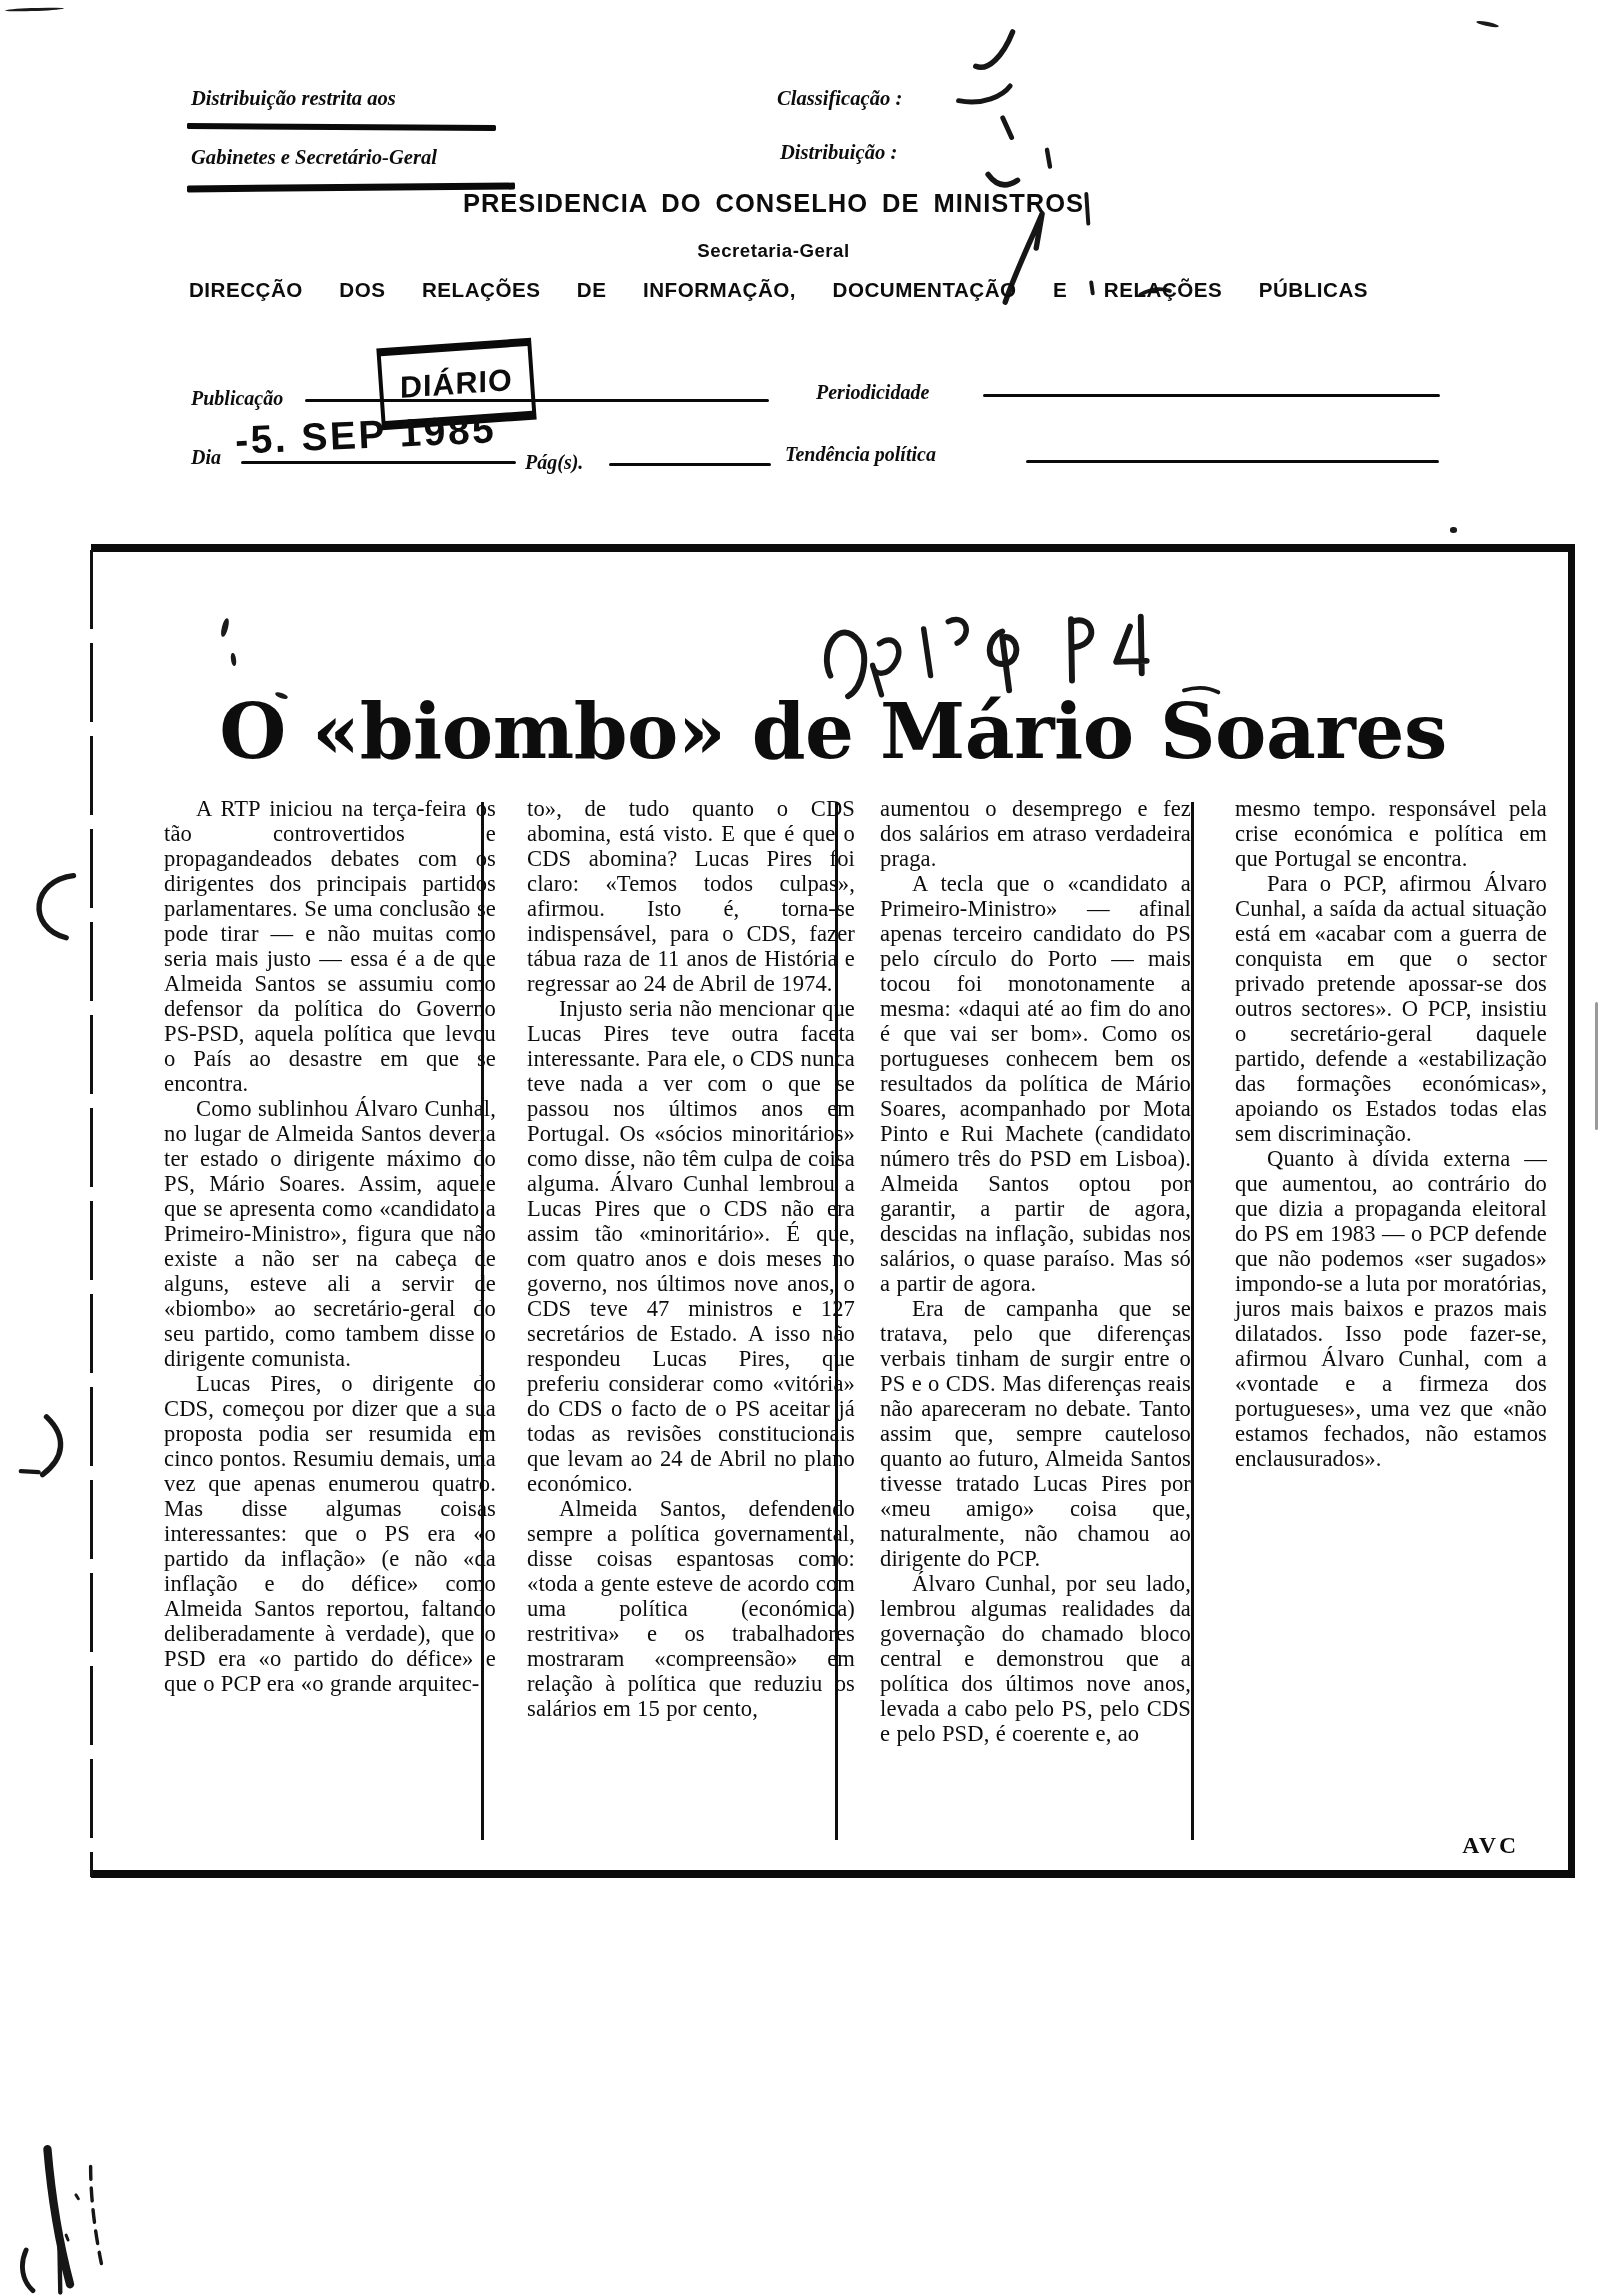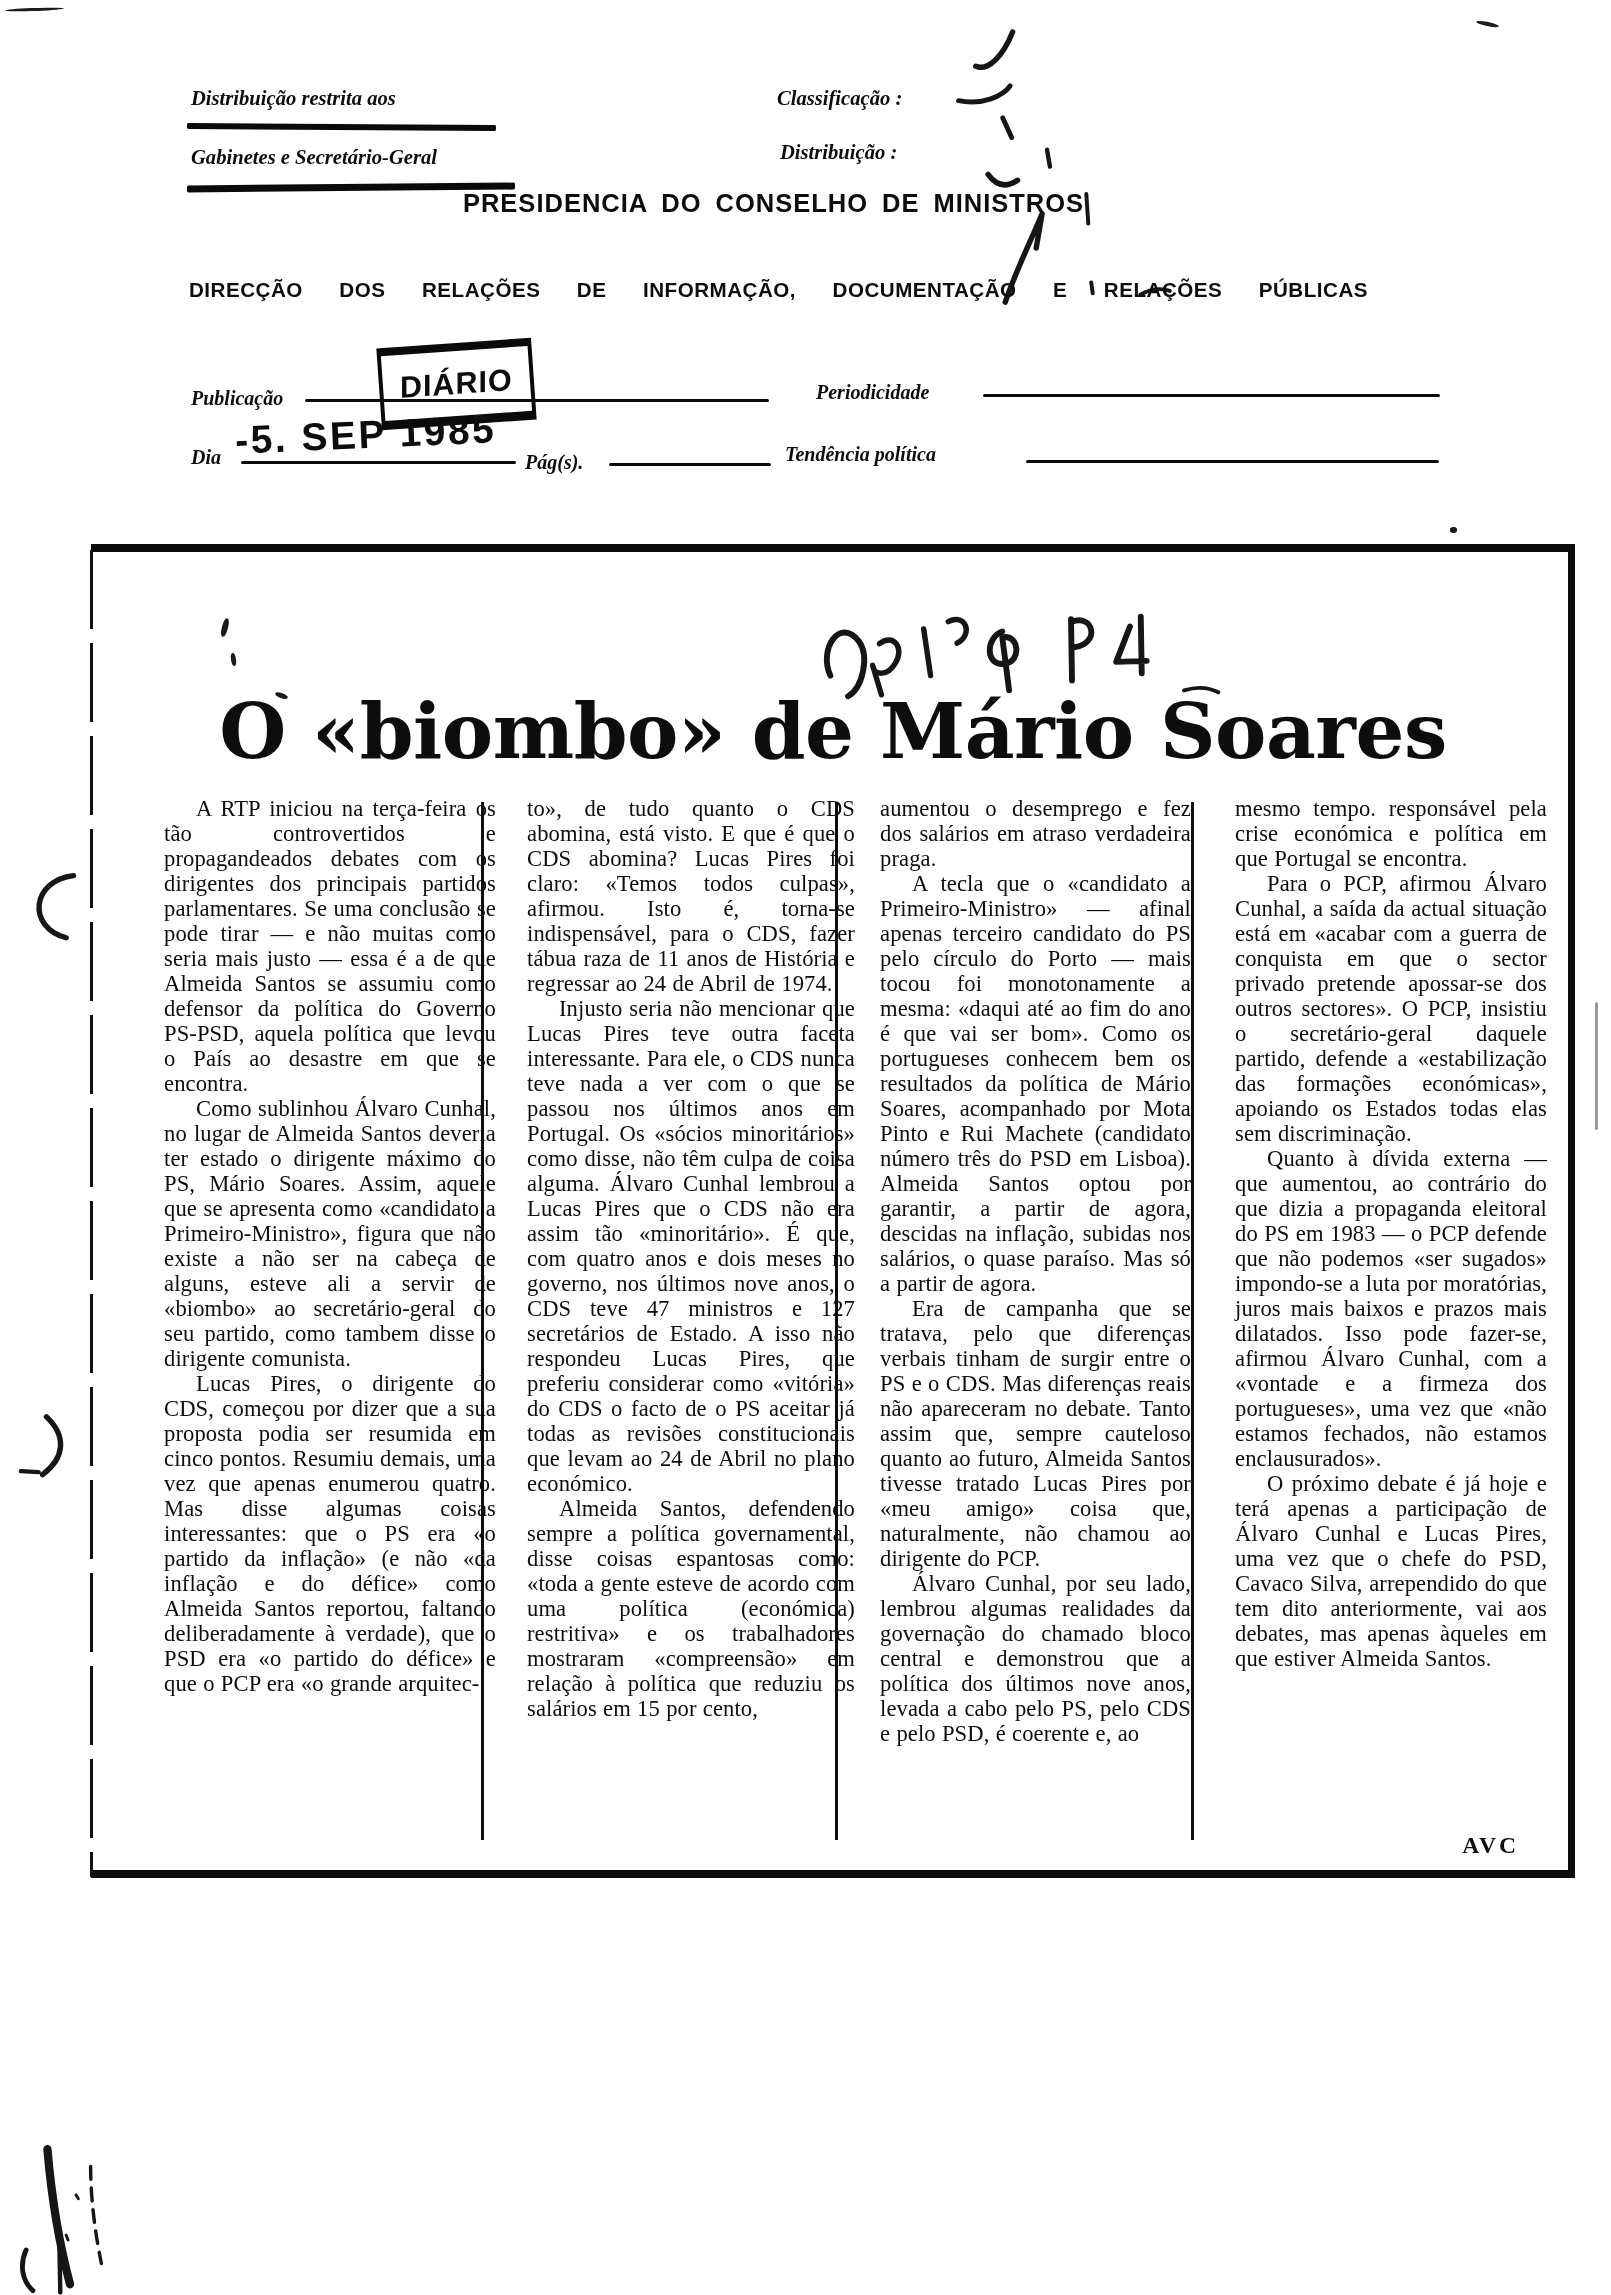--- a/index.html
+++ b/index.html
@@ -65,20 +65,21 @@
     <path d="M 120 300 q 25 35 60 12" stroke-width="11"></path>
     <path d="M 240 250 l 6 34" stroke-width="9"></path>
     <path d="M 155 560 C 175 500 205 440 230 380 l -12 70" stroke-width="11"></path>
     <path d="M 320 340 l 4 60 M 330 520 l 3 22" stroke-width="8"></path>
     <path d="M 430 545 q 30 -18 60 -8" stroke-width="8"></path>
   </svg>
   <div class="speck" style="left:1476px;top:22px;width:22.6px;height:4.4px;transform:rotate(12deg);"></div>
   <div class="speck" style="left:4.9px;top:7.9px;width:59px;height:3.4px;transform:rotate(-2deg);"></div>
 
   <div class="org-title">PRESIDENCIA DO CONSELHO DE MINISTROS</div>
+  <div class="org-sub">Secretaria-Geral</div>
   <div class="org-dept">DIRECÇÃO DOS RELAÇÕES DE INFORMAÇÃO, DOCUMENTAÇÃO E RELAÇÕES PÚBLICAS</div>
 
   <div class="stamp">
     <span>DIÁRIO</span>
   </div>
 
   <div class="flabel" style="left:191px;top:387px;">Publicação</div>
   <div class="fline" style="left:305px;top:399px;width:464px;"></div>
   <div class="flabel" style="left:816px;top:381px;">Periodicidade</div>
   <div class="fline" style="left:983px;top:394px;width:457px;"></div>
@@ -129,21 +130,20 @@
   <div class="col" style="left:853px;width:311px;">
       <p class="">aumentou o desemprego e fez dos salários em atraso verdadeira praga.</p>
       <p class="indent">A tecla que o «candidato a Primeiro-Ministro» — afinal apenas terceiro candidato do PS pelo círculo do Porto — mais tocou foi monotonamente a mesma: «daqui até ao fim do ano é que vai ser bom». Como os portugueses conhecem bem os resultados da política de Mário Soares, acompanhado por Mota Pinto e Rui Machete (candidato número três do PSD em Lisboa). Almeida Santos optou por garantir, a partir de agora, descidas na inflação, subidas nos salários, o quase paraíso. Mas só a partir de agora.</p>
       <p class="indent">Era de campanha que se tratava, pelo que diferenças verbais tinham de surgir entre o PS e o CDS. Mas diferenças reais não apareceram no debate. Tanto assim que, sempre cauteloso quanto ao futuro, Almeida Santos tivesse tratado Lucas Pires por «meu amigo» coisa que, naturalmente, não chamou ao dirigente do PCP.</p>
       <p class="indent">Álvaro Cunhal, por seu lado, lembrou algumas realidades da governação do chamado bloco central e demonstrou que a política dos últimos nove anos, levada a cabo pelo PS, pelo CDS e pelo PSD, é coerente e, ao</p>
     </div>
   <div class="col" style="left:1208px;width:312px;">
       <p class="">mesmo tempo. responsável pela crise económica e política em que Portugal se encontra.</p>
       <p class="indent">Para o PCP, afirmou Álvaro Cunhal, a saída da actual situação está em «acabar com a guerra de conquista em que o sector privado pretende apossar-se dos outros sectores». O PCP, insistiu o secretário-geral daquele partido, defende a «estabilização das formações económicas», apoiando os Estados todas elas sem discriminação.</p>
       <p class="indent">Quanto à dívida externa — que aumentou, ao contrário do que dizia a propaganda eleitoral do PS em 1983 — o PCP defende que não podemos «ser sugados» impondo-se a luta por moratórias, juros mais baixos e prazos mais dilatados. Isso pode fazer-se, afirmou Álvaro Cunhal, com a «vontade e a firmeza dos portugueses», uma vez que «não estamos fechados, não estamos enclausurados».</p>
-      <p class="indent">O próximo debate é já hoje e terá apenas a participação de Álvaro Cunhal e Lucas Pires, uma vez que o chefe do PSD, Cavaco Silva, arrependido do que tem dito anteriormente, vai aos debates, mas apenas àqueles em que estiver Almeida Santos.</p>
     </div>
 
   <div class="byline">AVC</div>
 
   <svg class="ink" style="left:17px;top:862px;" width="69" height="88" viewBox="0 0 140 180">
     <path d="M 115 28 C 30 38 18 132 100 155" stroke-width="11"></path>
   </svg>
   <svg class="ink" style="left:12.3px;top:1408px;" width="74" height="74" viewBox="0 0 150 150">
     <path d="M 70 18 C 112 58 106 102 62 135" stroke-width="11"></path>
     <path d="M 18 128 l 36 2" stroke-width="9"></path>

